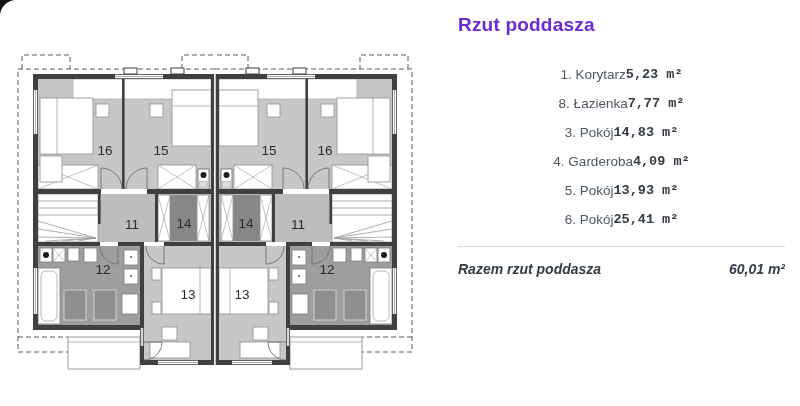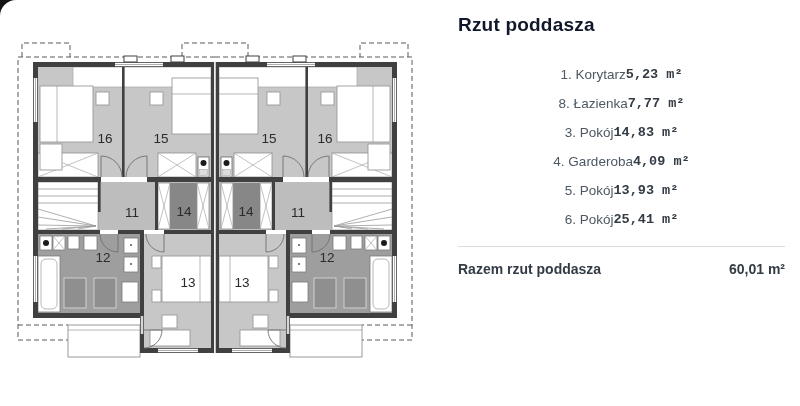--- a/index.html
+++ b/index.html
@@ -2,30 +2,30 @@
 <html><head>
 <meta charset="utf-8">
 <style>
   html,body{margin:0;padding:0;}
   body{
     width:800px;height:406px;overflow:hidden;background:#ffffff;
     font-family:"Liberation Sans",sans-serif;position:relative;
   }
   .corner-tl{position:absolute;top:0;left:0;width:22px;height:22px;background:#141414;z-index:5;}
   .corner-tl::after{content:"";position:absolute;inset:0;background:#ffffff;border-top-left-radius:16px;}
-  .plan-wrap{position:absolute;left:0;top:0;width:440px;height:370px;}
+  .plan-wrap{position:absolute;left:0;top:12px;width:440px;height:370px;}
   .panel{position:absolute;left:458px;top:14px;width:327px;}
-  .panel-title{margin:0;font-size:19px;font-weight:bold;color:#0f172a;letter-spacing:.2px;}
+  .panel-title{margin:0;font-size:19px;font-weight:bold;color:#6d28d9;letter-spacing:.2px;}
   .rows{margin-top:24px;}
   .row{display:flex;justify-content:center;align-items:center;height:29px;}
   .rname{font-size:13.5px;color:#4d5863;}
   .rarea{font-size:13.5px;font-weight:bold;color:#333b44;font-family:Liberation Mono, monospace;}
   .divider{margin-top:12px;border-top:1px solid #d8dbde;}
   .total-row{display:flex;justify-content:space-between;align-items:center;margin-top:10px;height:24px;}
-  .total-label,.total-area{font-size:14px;font-weight:bold;color:#333b44;}
+  .total-label,.total-area{font-size:14px;font-weight:bold;color:#333b44;font-style:italic;}
   svg text{font-family:"Liberation Sans",sans-serif;font-size:13.5px;fill:#2b2b2b;}
 </style>
 </head>
 <body>
 
 <div class="corner-tl"></div>
 
 <div class="plan-wrap">
 <svg width="440" height="370" viewBox="0 0 440 370" xmlns="http://www.w3.org/2000/svg">
 

